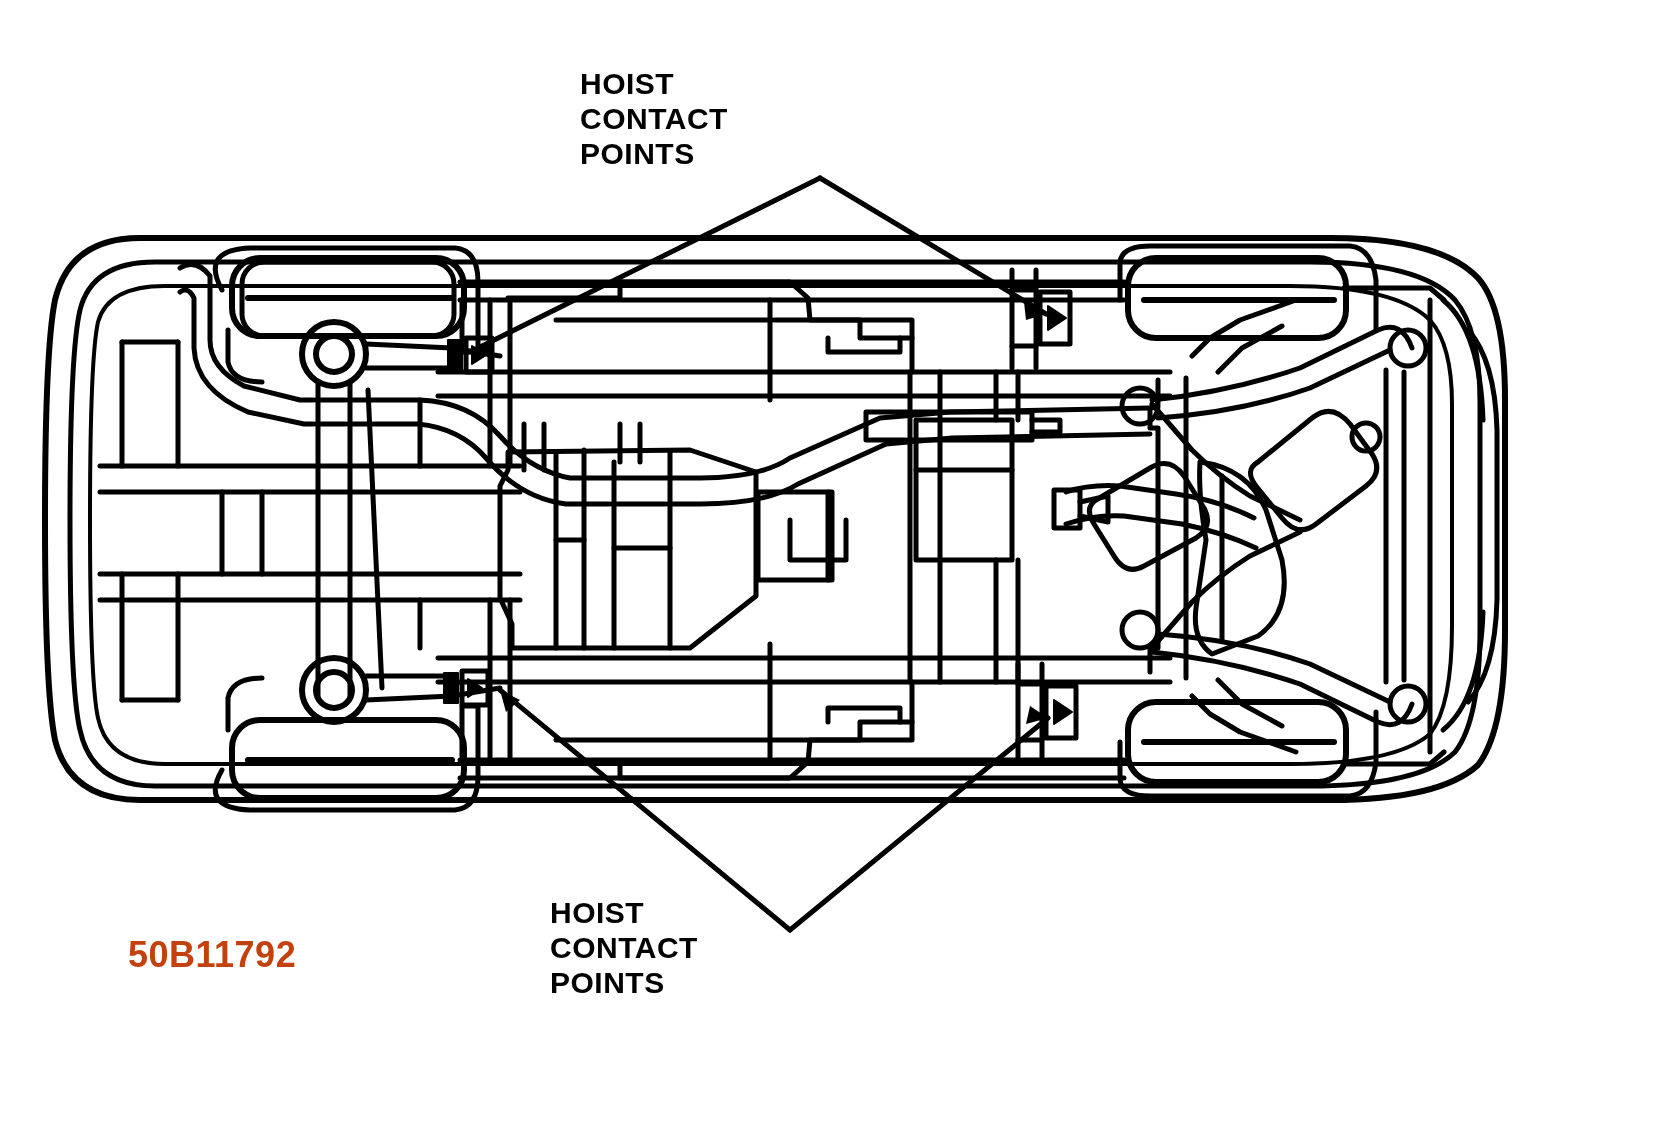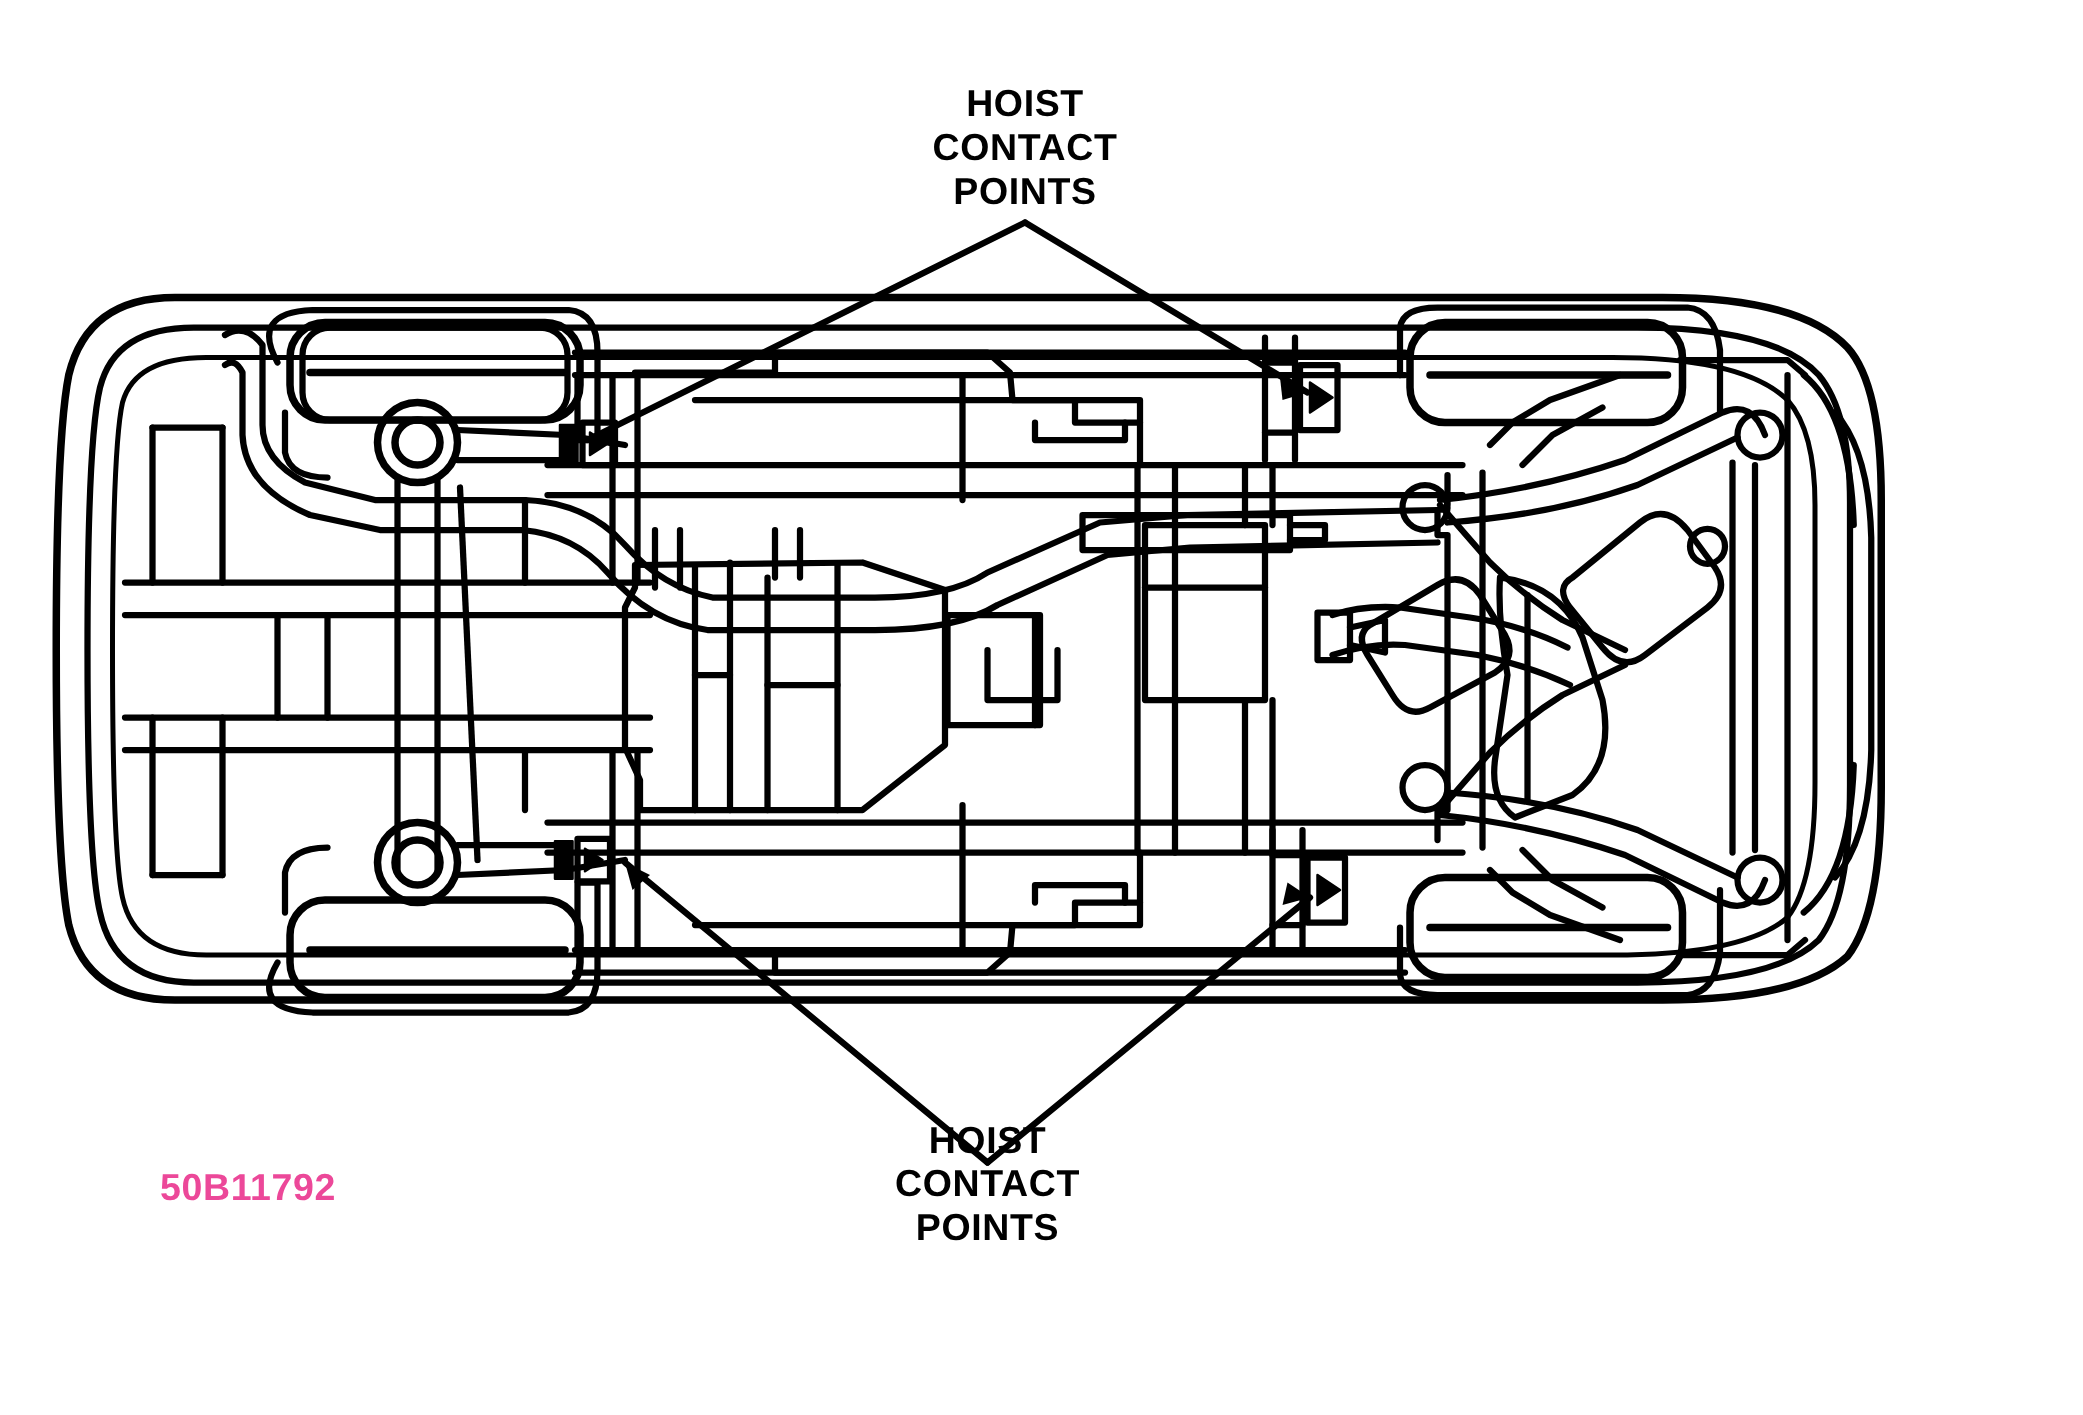--- a/index.html
+++ b/index.html
@@ -21,21 +21,21 @@
   }
   #diagram {
     position: absolute;
     left: 0;
     top: 0;
     width: 1666px;
     height: 1132px;
   }
   .label-block {
     position: absolute;
-    text-align: center;
+    text-align: left;
     font-family: "Liberation Sans", sans-serif;
     font-weight: bold;
     font-size: 30px;
     line-height: 35px;
     letter-spacing: 0.5px;
     color: #000000;
     white-space: nowrap;
   }
   #label-top {
     left: 580px;
@@ -46,23 +46,23 @@
     left: 550px;
     top: 895px;
     width: 480px;
   }
   #figure-id {
     position: absolute;
     left: 128px;
     top: 934px;
     font-family: "Liberation Sans", sans-serif;
     font-weight: bold;
-    font-size: 30px;
+    font-size: 36px;
     letter-spacing: 0.5px;
-    color: #ec4899;
+    color: #c2410c;
     white-space: nowrap;
   }
 </style>
 </head>
 <body>
 
 <div id="page">
 
   <svg id="diagram" viewBox="0 0 1666 1132" xmlns="http://www.w3.org/2000/svg">
     <g fill="none" stroke="#000000" stroke-width="5" stroke-linecap="round" stroke-linejoin="round">

